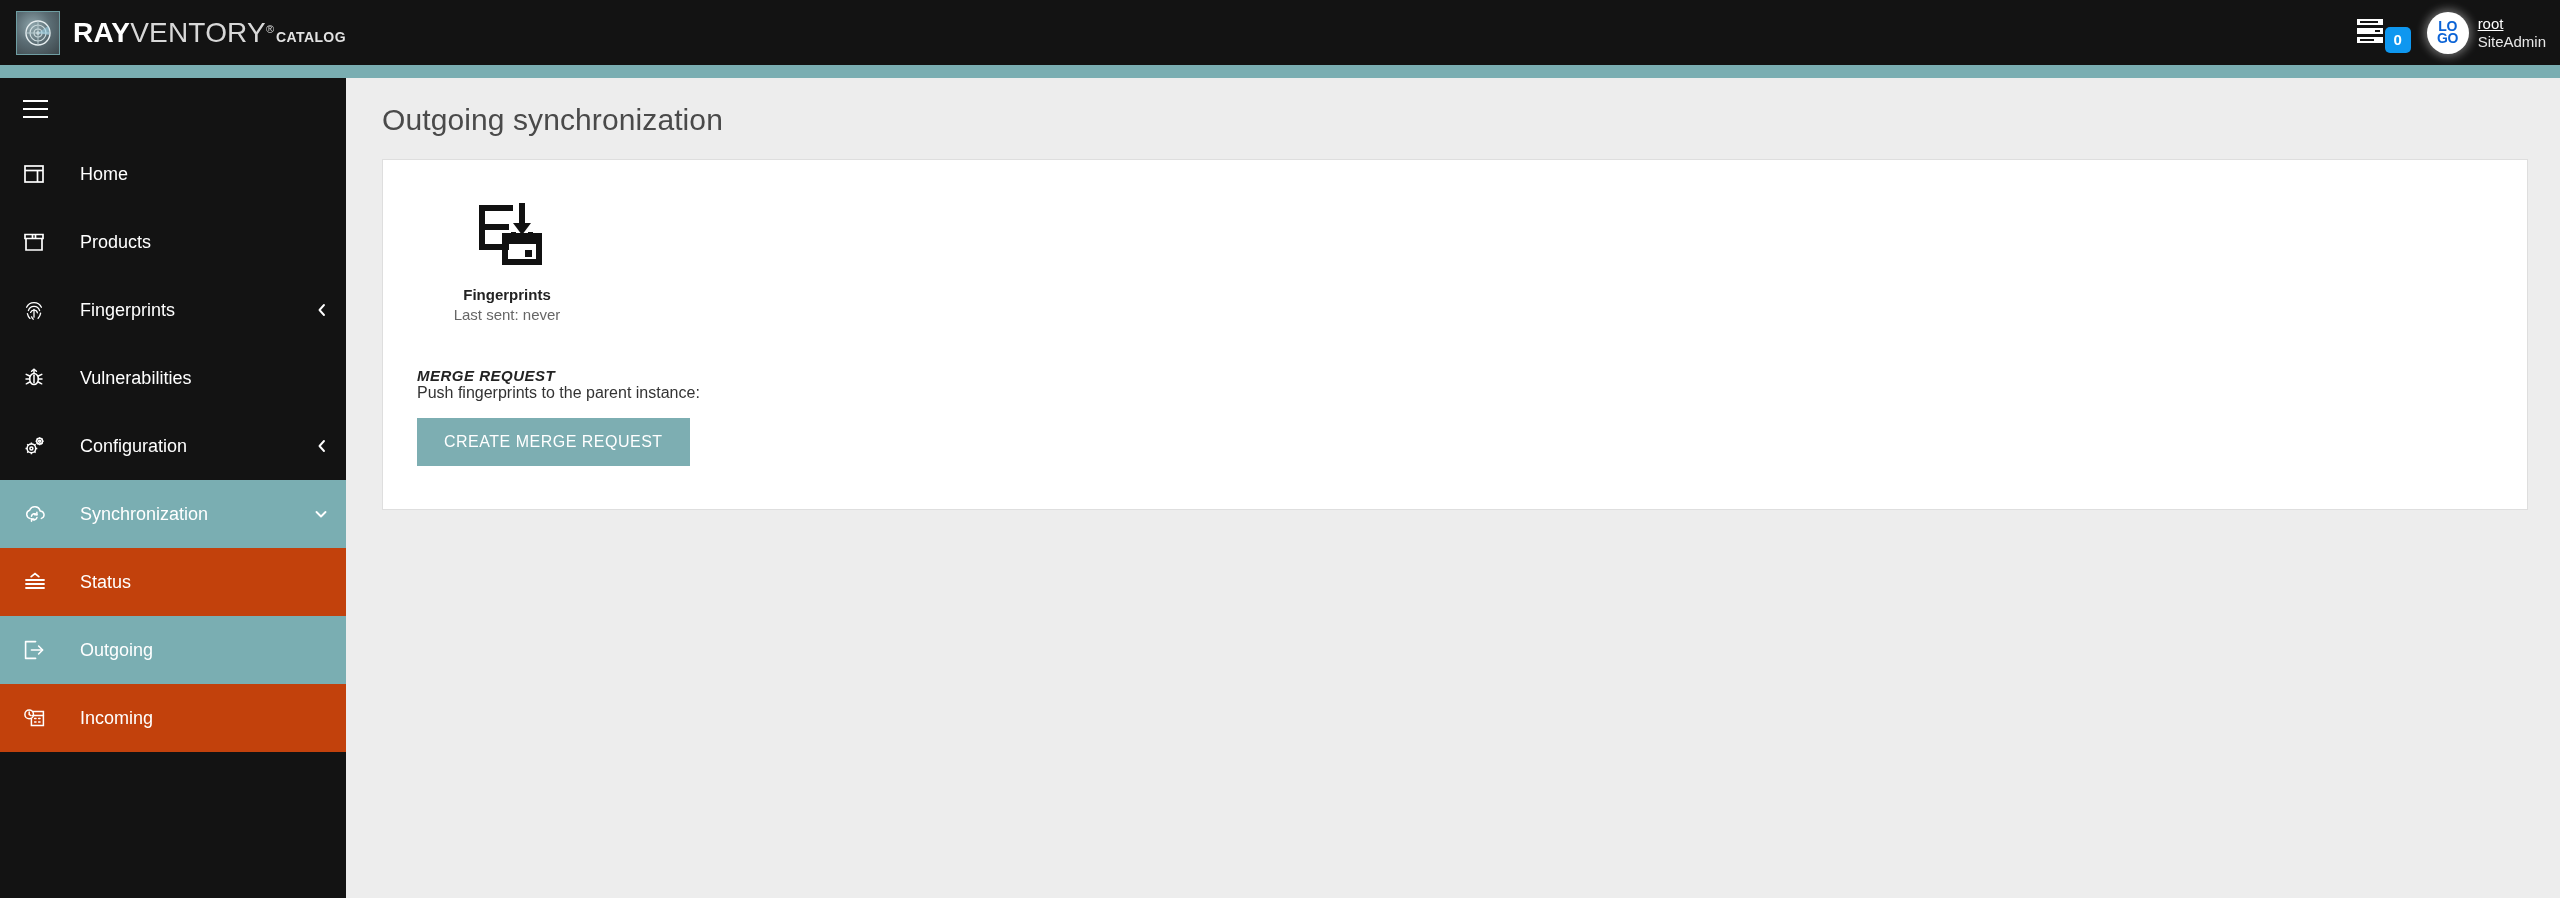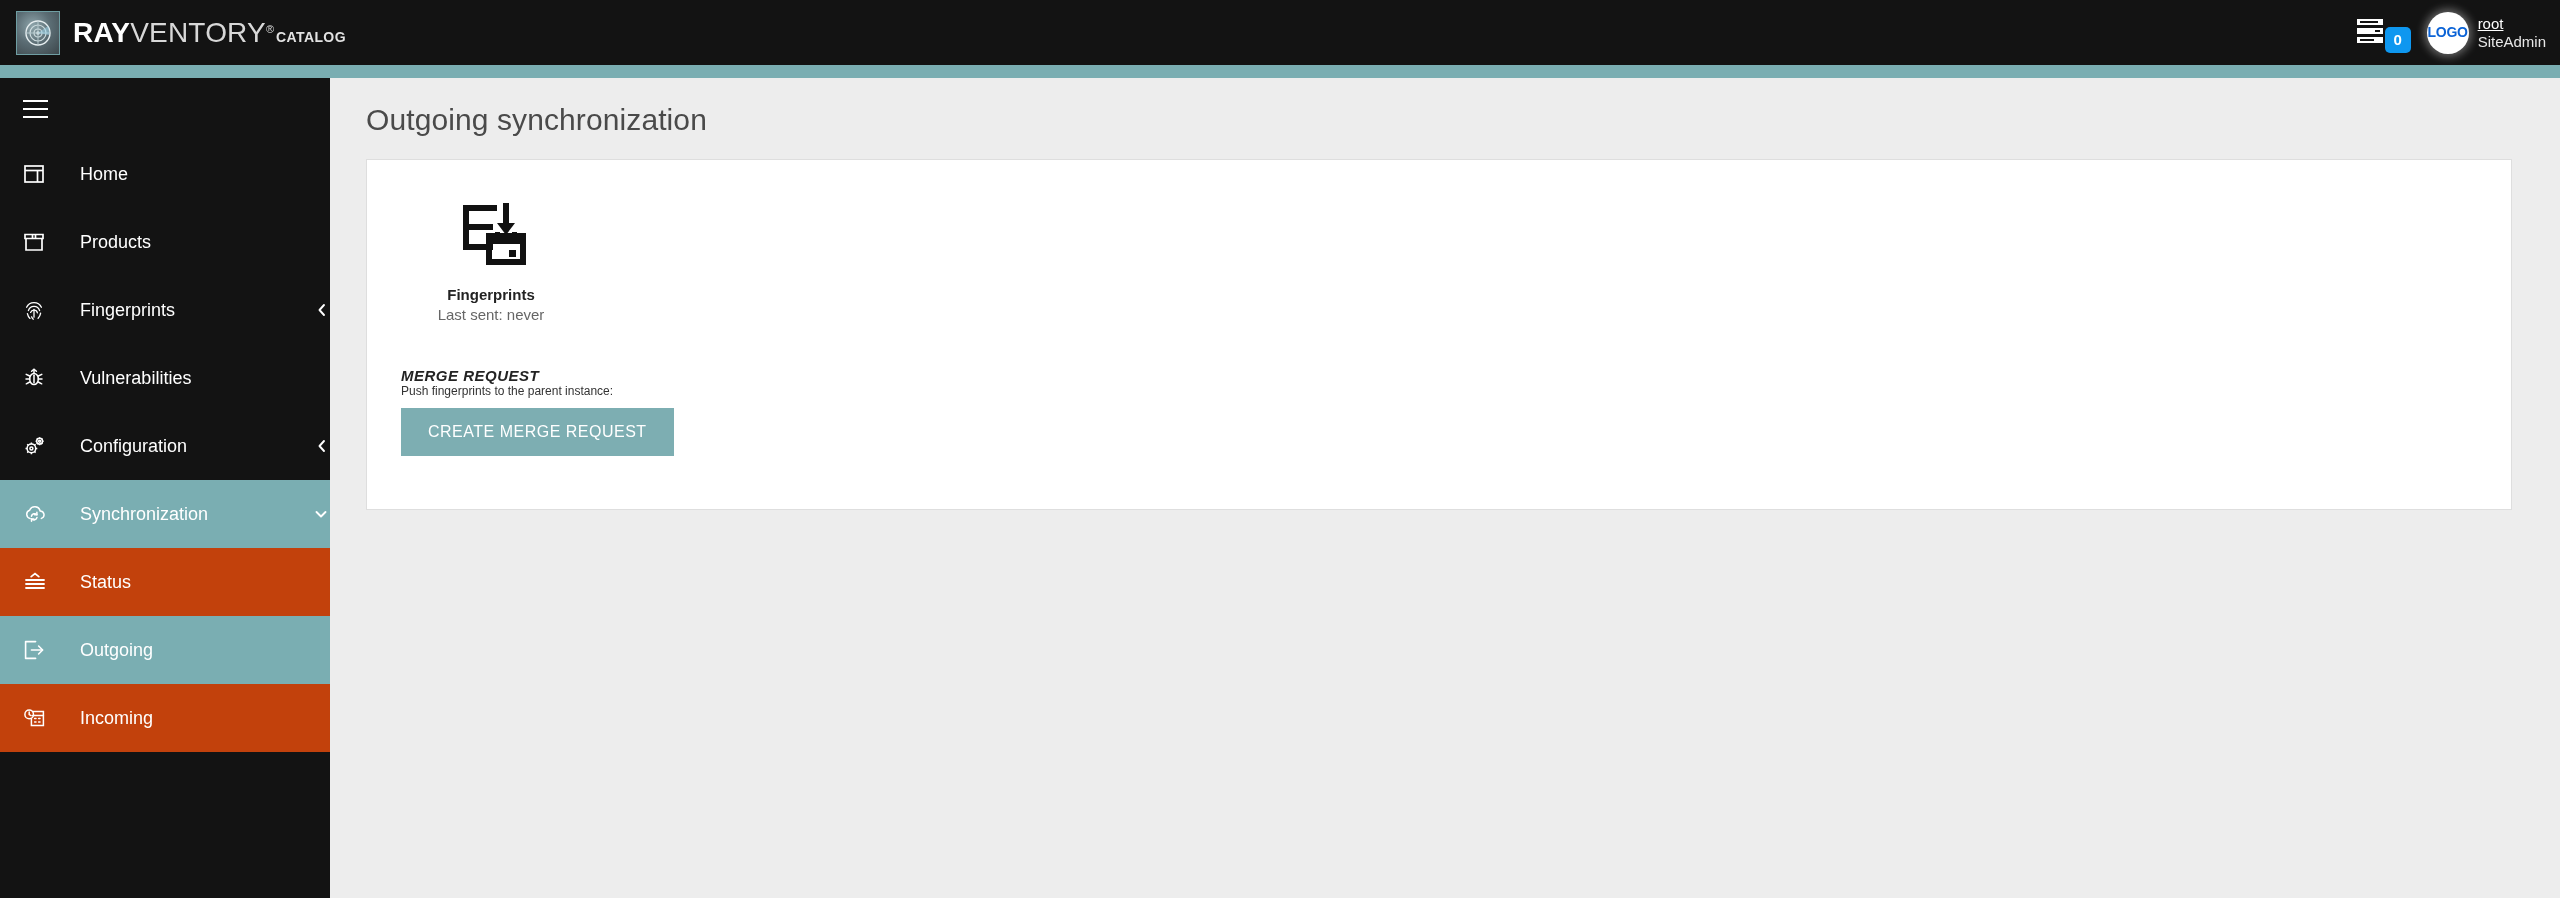--- a/index.html
+++ b/index.html
@@ -114,21 +114,21 @@
     align-items: center;
     gap: 9px;
   }
   .avatar {
     width: 42px;
     height: 42px;
     border-radius: 50%;
     background: #ffffff;
     box-shadow: 0 0 9px 3px rgba(255,255,255,0.35);
     display: flex;
-    flex-direction: row;
+    flex-direction: column;
     align-items: center;
     justify-content: center;
     line-height: 0.84;
     flex: none;
   }
   .avatar span {
     font-size: 14px;
     font-weight: bold;
     color: #0b63d6;
     letter-spacing: -0.3px;
@@ -217,21 +217,21 @@
   }
   .nav-chevron svg { display: block; }
 
   .nav-item.teal { background: #7aaeb2; }
   .nav-item.gray { background: #c2410c; }
 
   
   .main {
     position: absolute;
     top: 78px;
-    left: 330px;
+    left: 346px;
     width: 2214px;
     height: 820px;
     background: #ededed;
     padding: 25px 36px 0 36px;
   }
 
   .page-title {
     font-size: 30px;
     font-weight: 400;
     color: #4a4a4a;
@@ -274,23 +274,23 @@
 
   .section-title {
     font-size: 15px;
     font-weight: bold;
     color: #232323;
     letter-spacing: 0.5px;
     margin-top: 44px;
     font-style: italic;
   }
   .section-desc {
-    font-size: 12px;
+    font-size: 16px;
     color: #333333;
-    margin-bottom: 10px;
+    margin-bottom: 16px;
   }
 
   .btn-primary {
     display: inline-flex;
     align-items: center;
     justify-content: center;
     height: 48px;
     padding: 0 27px;
     background: #7daeb2;
     color: #ffffff;

